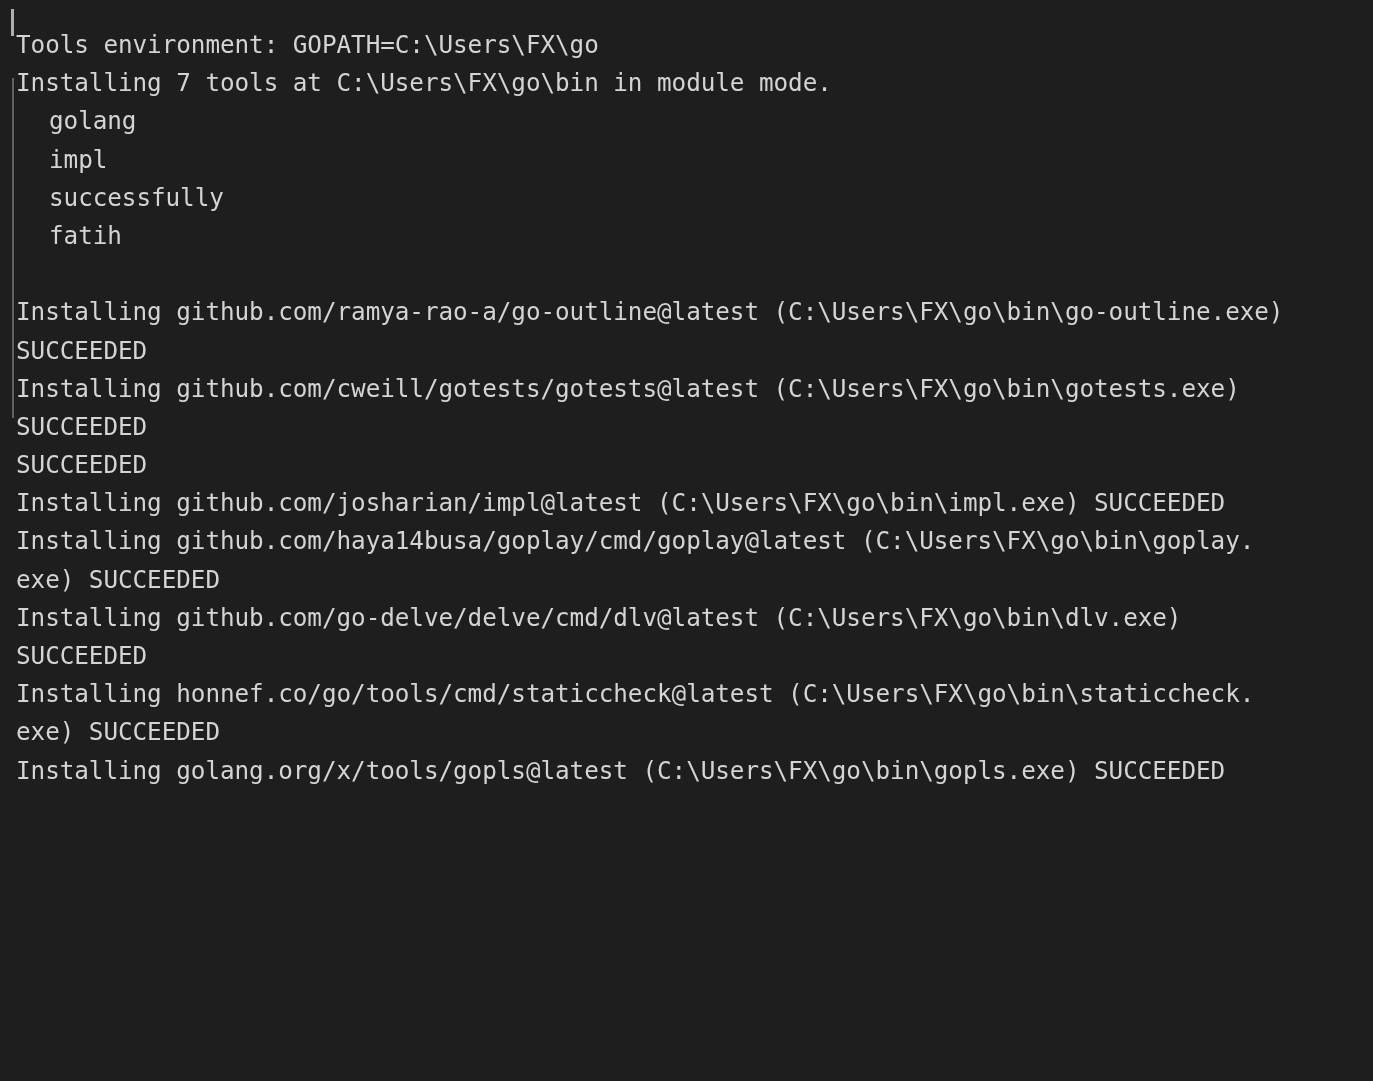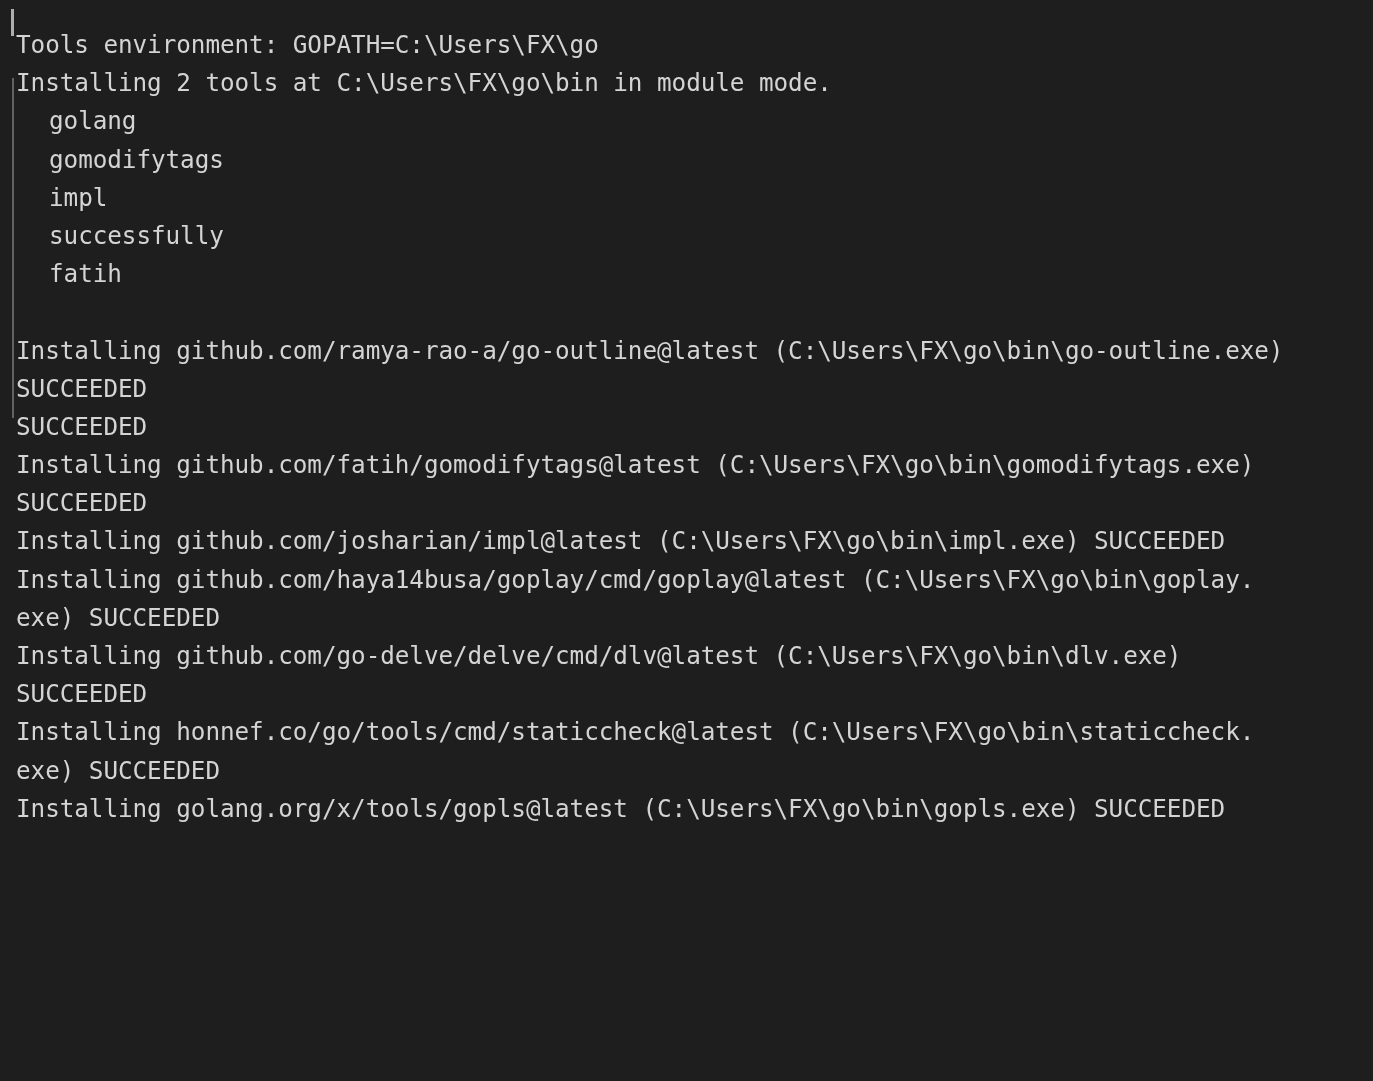--- a/index.html
+++ b/index.html
@@ -79,34 +79,33 @@
 <body>
 
 <div id="output-panel">
 
   <div id="text-caret"></div>
   <div id="tool-list-guide"></div>
 
   <div class="console-lines">
 
     <div class="line">Tools environment: GOPATH=C:\Users\FX\go</div>
-    <div class="line">Installing 2 tools at C:\Users\FX\go\bin in module mode.</div>
+    <div class="line">Installing 7 tools at C:\Users\FX\go\bin in module mode.</div>
 
     <div class="line tool-line">golang</div>
-    <div class="line tool-line">gomodifytags</div>
     <div class="line tool-line">impl</div>
     <div class="line tool-line">successfully</div>
     <div class="line tool-line">fatih</div>
 
     <div class="line blank">&nbsp;</div>
 
     <div class="line">Installing github.com/ramya-rao-a/go-outline@latest (C:\Users\FX\go\bin\go-outline.exe)</div>
     <div class="line">SUCCEEDED</div>
+    <div class="line">Installing github.com/cweill/gotests/gotests@latest (C:\Users\FX\go\bin\gotests.exe)</div>
     <div class="line">SUCCEEDED</div>
-    <div class="line">Installing github.com/fatih/gomodifytags@latest (C:\Users\FX\go\bin\gomodifytags.exe)</div>
     <div class="line">SUCCEEDED</div>
     <div class="line">Installing github.com/josharian/impl@latest (C:\Users\FX\go\bin\impl.exe) SUCCEEDED</div>
     <div class="line">Installing github.com/haya14busa/goplay/cmd/goplay@latest (C:\Users\FX\go\bin\goplay.</div>
     <div class="line">exe) SUCCEEDED</div>
     <div class="line">Installing github.com/go-delve/delve/cmd/dlv@latest (C:\Users\FX\go\bin\dlv.exe)</div>
     <div class="line">SUCCEEDED</div>
     <div class="line">Installing honnef.co/go/tools/cmd/staticcheck@latest (C:\Users\FX\go\bin\staticcheck.</div>
     <div class="line">exe) SUCCEEDED</div>
     <div class="line">Installing golang.org/x/tools/gopls@latest (C:\Users\FX\go\bin\gopls.exe) SUCCEEDED</div>
 

